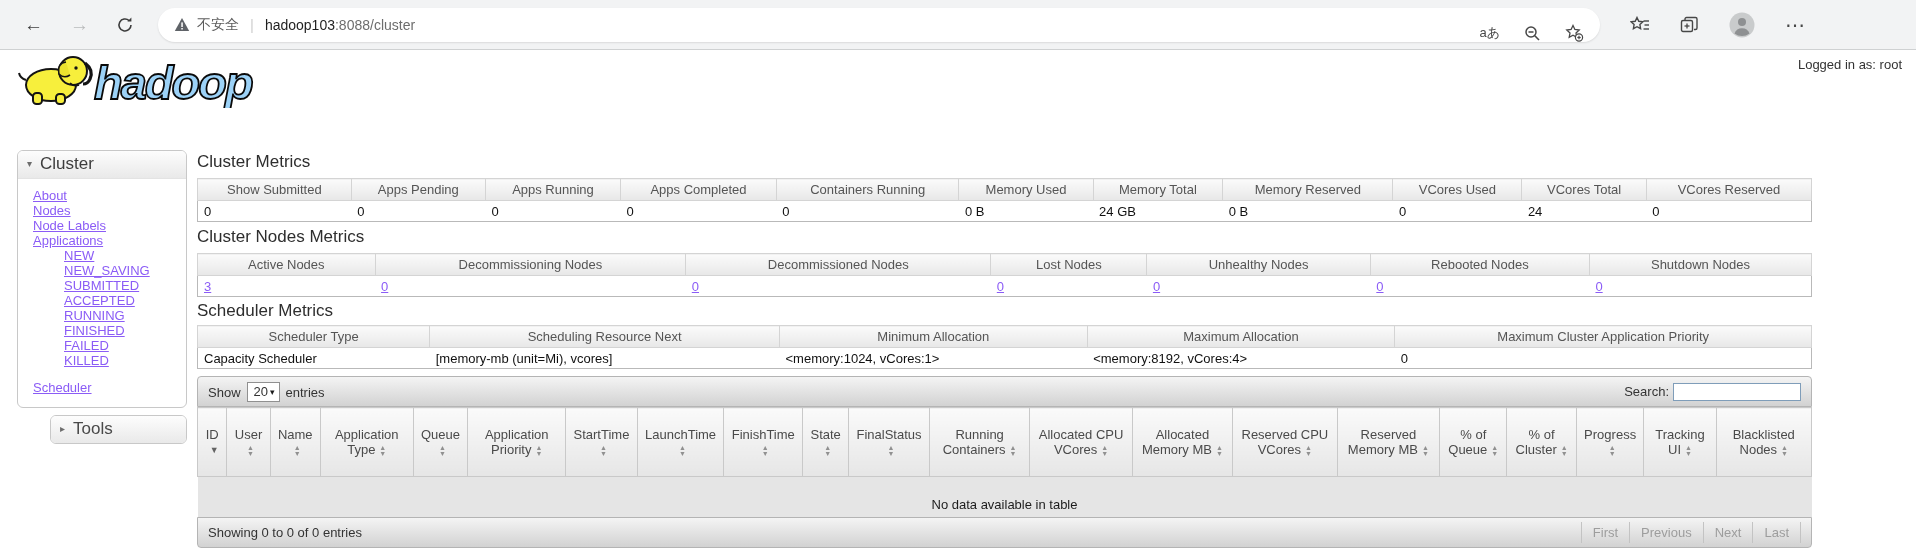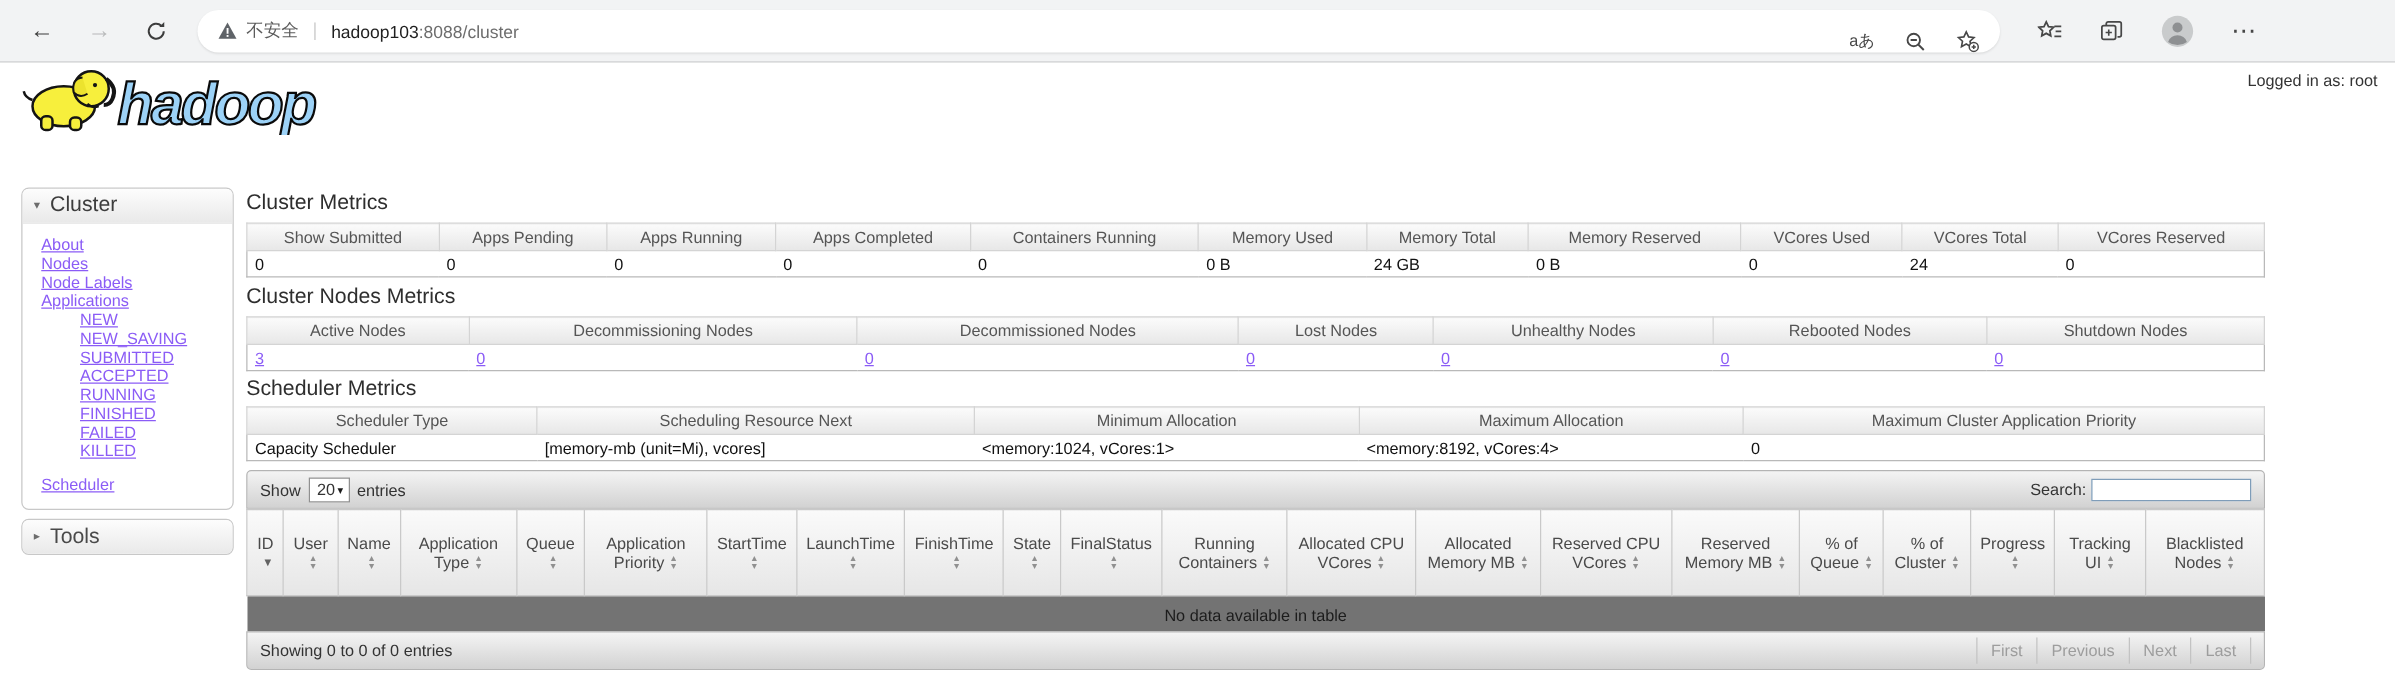--- a/index.html
+++ b/index.html
@@ -43,21 +43,21 @@
   .content { width:1615px; margin-left:10px; flex:none; }
 
   
   .navbox { border:1px solid #c8c8c8; border-radius:6px; background:#fff; overflow:hidden; }
   .navhead { background:linear-gradient(#fdfdfd,#e9e9e9); border-bottom:1px solid #e3e3e3;
              padding:3px 9px 4px; font-size:17px; color:#3d3d3d; cursor:pointer; }
   .tri { display:inline-block; font-size:10px; color:#6d6d6d; margin-right:8px; vertical-align:2px; }
   ul.navlinks { list-style:none; margin:9px 0 0 0; padding:0 0 0 15px; font-size:13px; line-height:15px; }
   ul.navlinks.sub { padding-left:46px; margin-top:0; }
   .sched { margin:12px 0 12px 15px; font-size:13px; }
-  .navbox.tools { margin-top:7px; }
+  .navbox.tools { margin-top:7px;margin-left:33px; }
   .navbox.tools .navhead { border-bottom:none; color:#4a4a4a; }
 
   
   .content h2 { font-size:17px; font-weight:400; color:#2e2e2e; line-height:20px; margin:0; }
   #h-cluster { margin:2px 0 6px; }
   #h-nodes   { margin:5px 0 6px; }
   #h-sched   { margin:4px 0 4px; }
 
   
   table.mtable { width:100%; border-collapse:collapse; font-size:13px; border:1px solid #b9b9b9; }
@@ -79,21 +79,21 @@
   .searchwrap { display:flex; align-items:center; gap:4px; }
   .searchwrap input { width:128px; height:18px; border:1px solid #7f9db9; font-size:12px; padding:0 3px; }
 
   table.apps { width:100%; border-collapse:collapse; font-size:13px; }
   table.apps th { height:69px; padding:4px 5px; vertical-align:middle; text-align:center;
                   font-weight:normal; color:#4a4a4a; background:linear-gradient(#fafafa,#e6e6e6);
                   border:1px solid #c9c9c9; cursor:pointer; }
   .sorti { display:inline-block; font-size:7px; line-height:6px; color:#909090; margin-left:4px;
            vertical-align:middle; }
   .sorti.desc { font-size:9px; line-height:9px; color:#636363; }
-  td.empty { text-align:center; padding:8px 0 5px; color:#1c1c1c; background:#737373; }
+  td.empty { text-align:center; padding:20px 0 5px; color:#1c1c1c; background:#e5e5e5; }
 
   .pag { display:flex; }
   .pbtn { color:#9d9d9d; padding:3px 11px; border-left:1px solid #c3c3c3; cursor:default; }
   .pbtn:last-child { border-right:1px solid #c3c3c3; }
 </style>
 </head>
 <body>
 
 <div class="chrome">
   <div class="navbtns">

